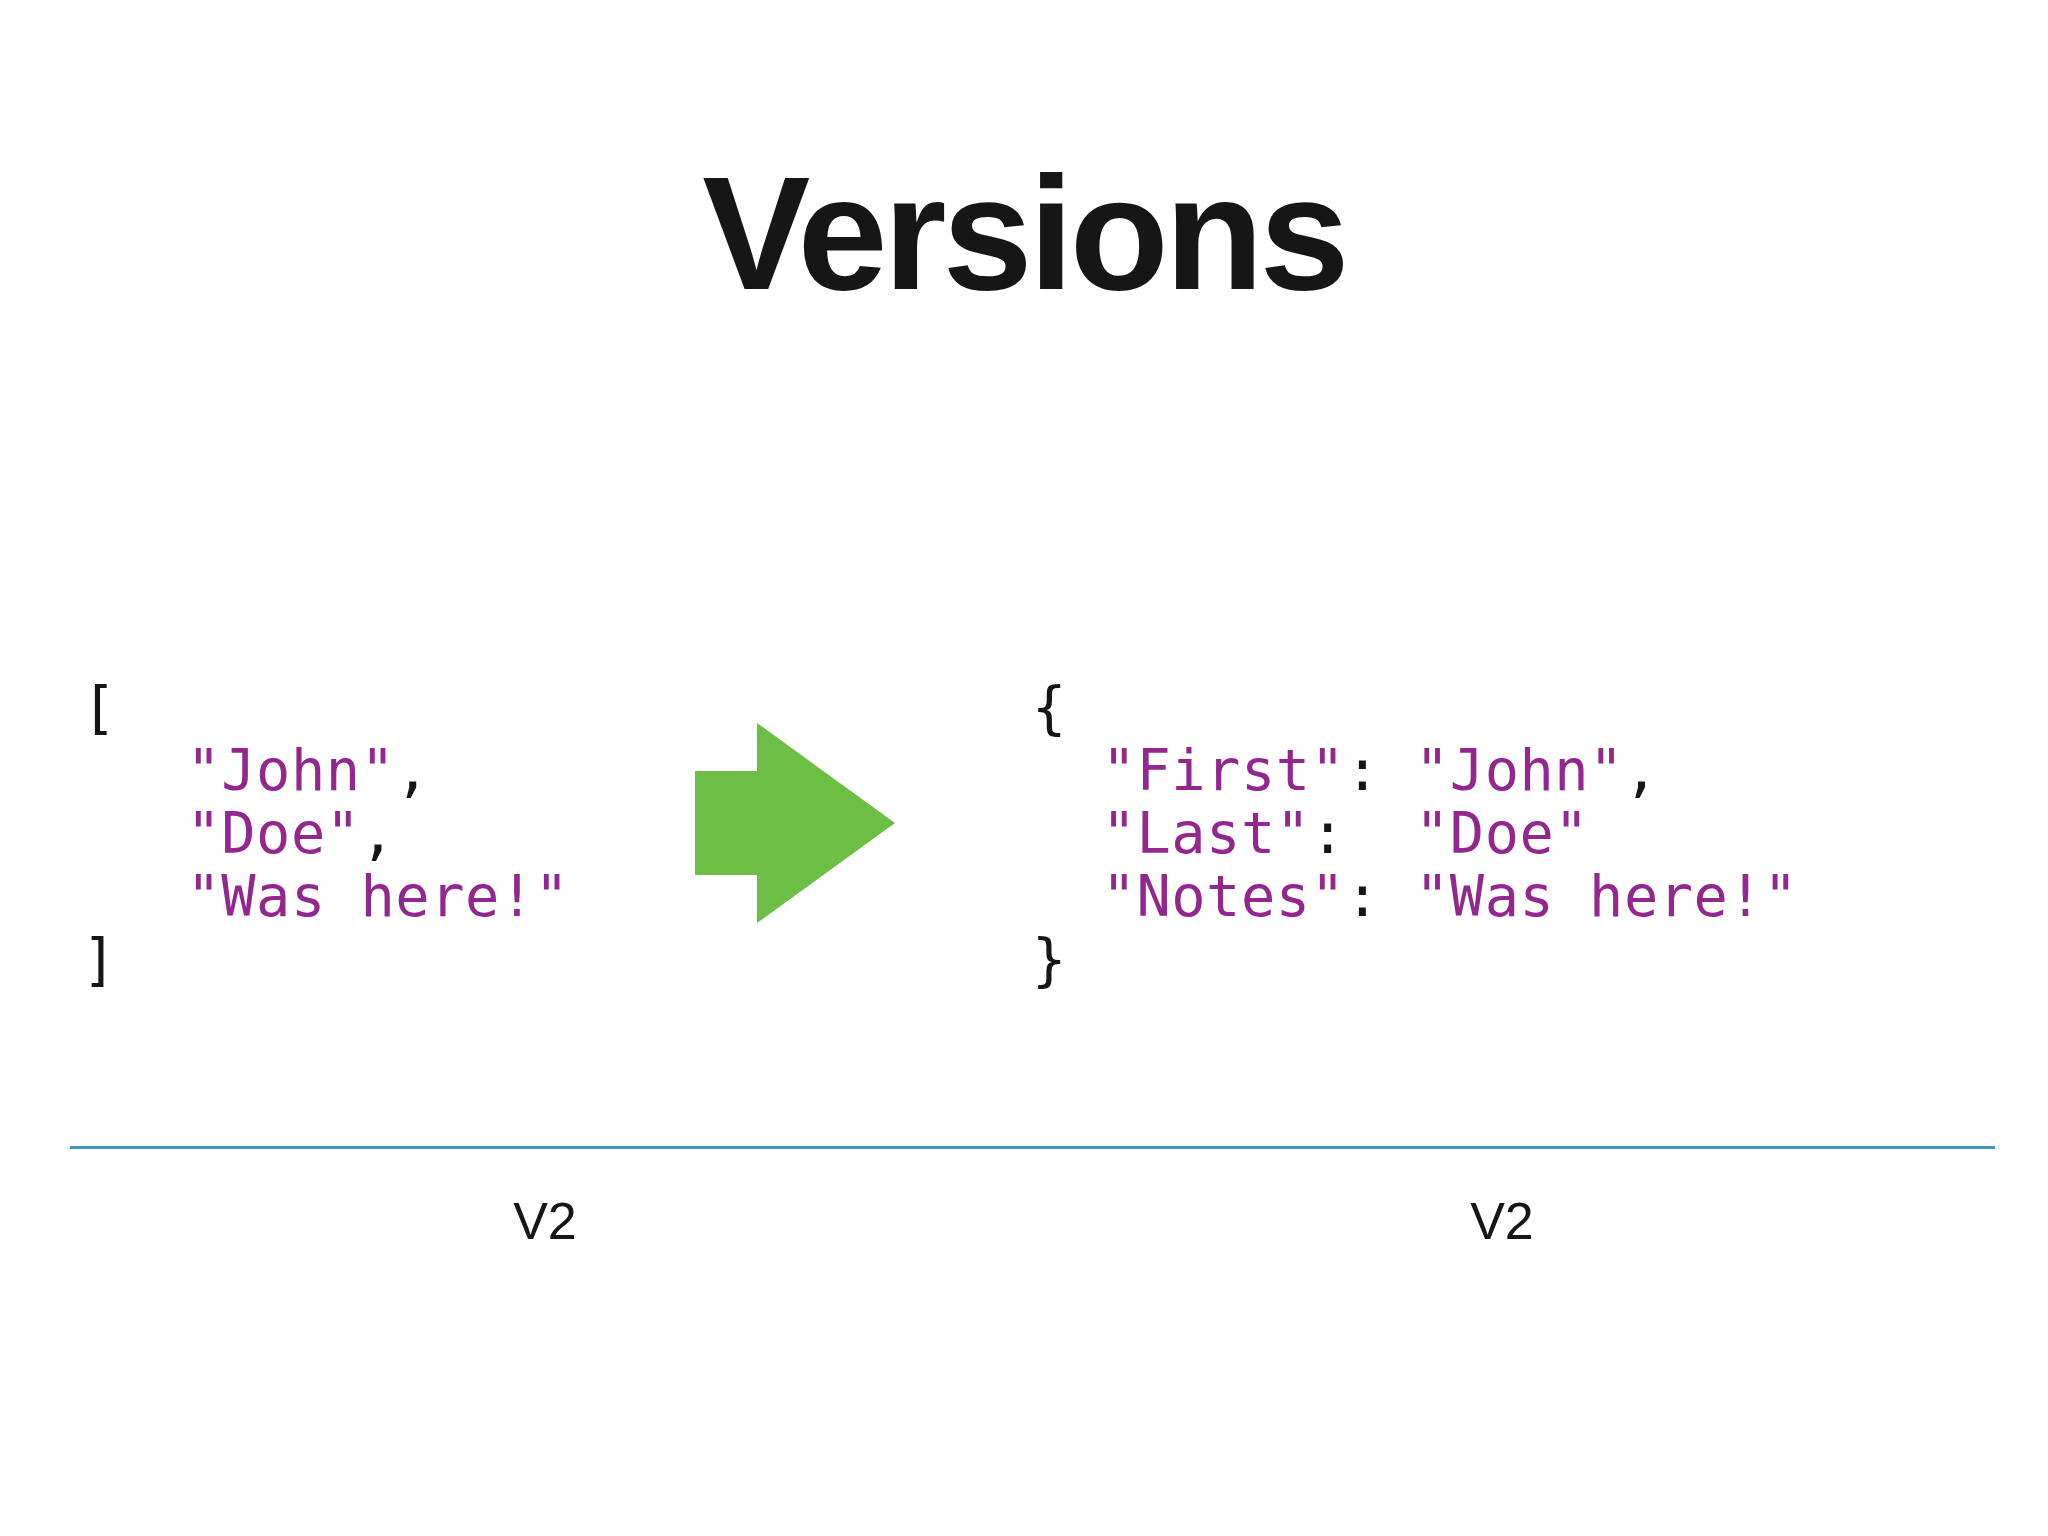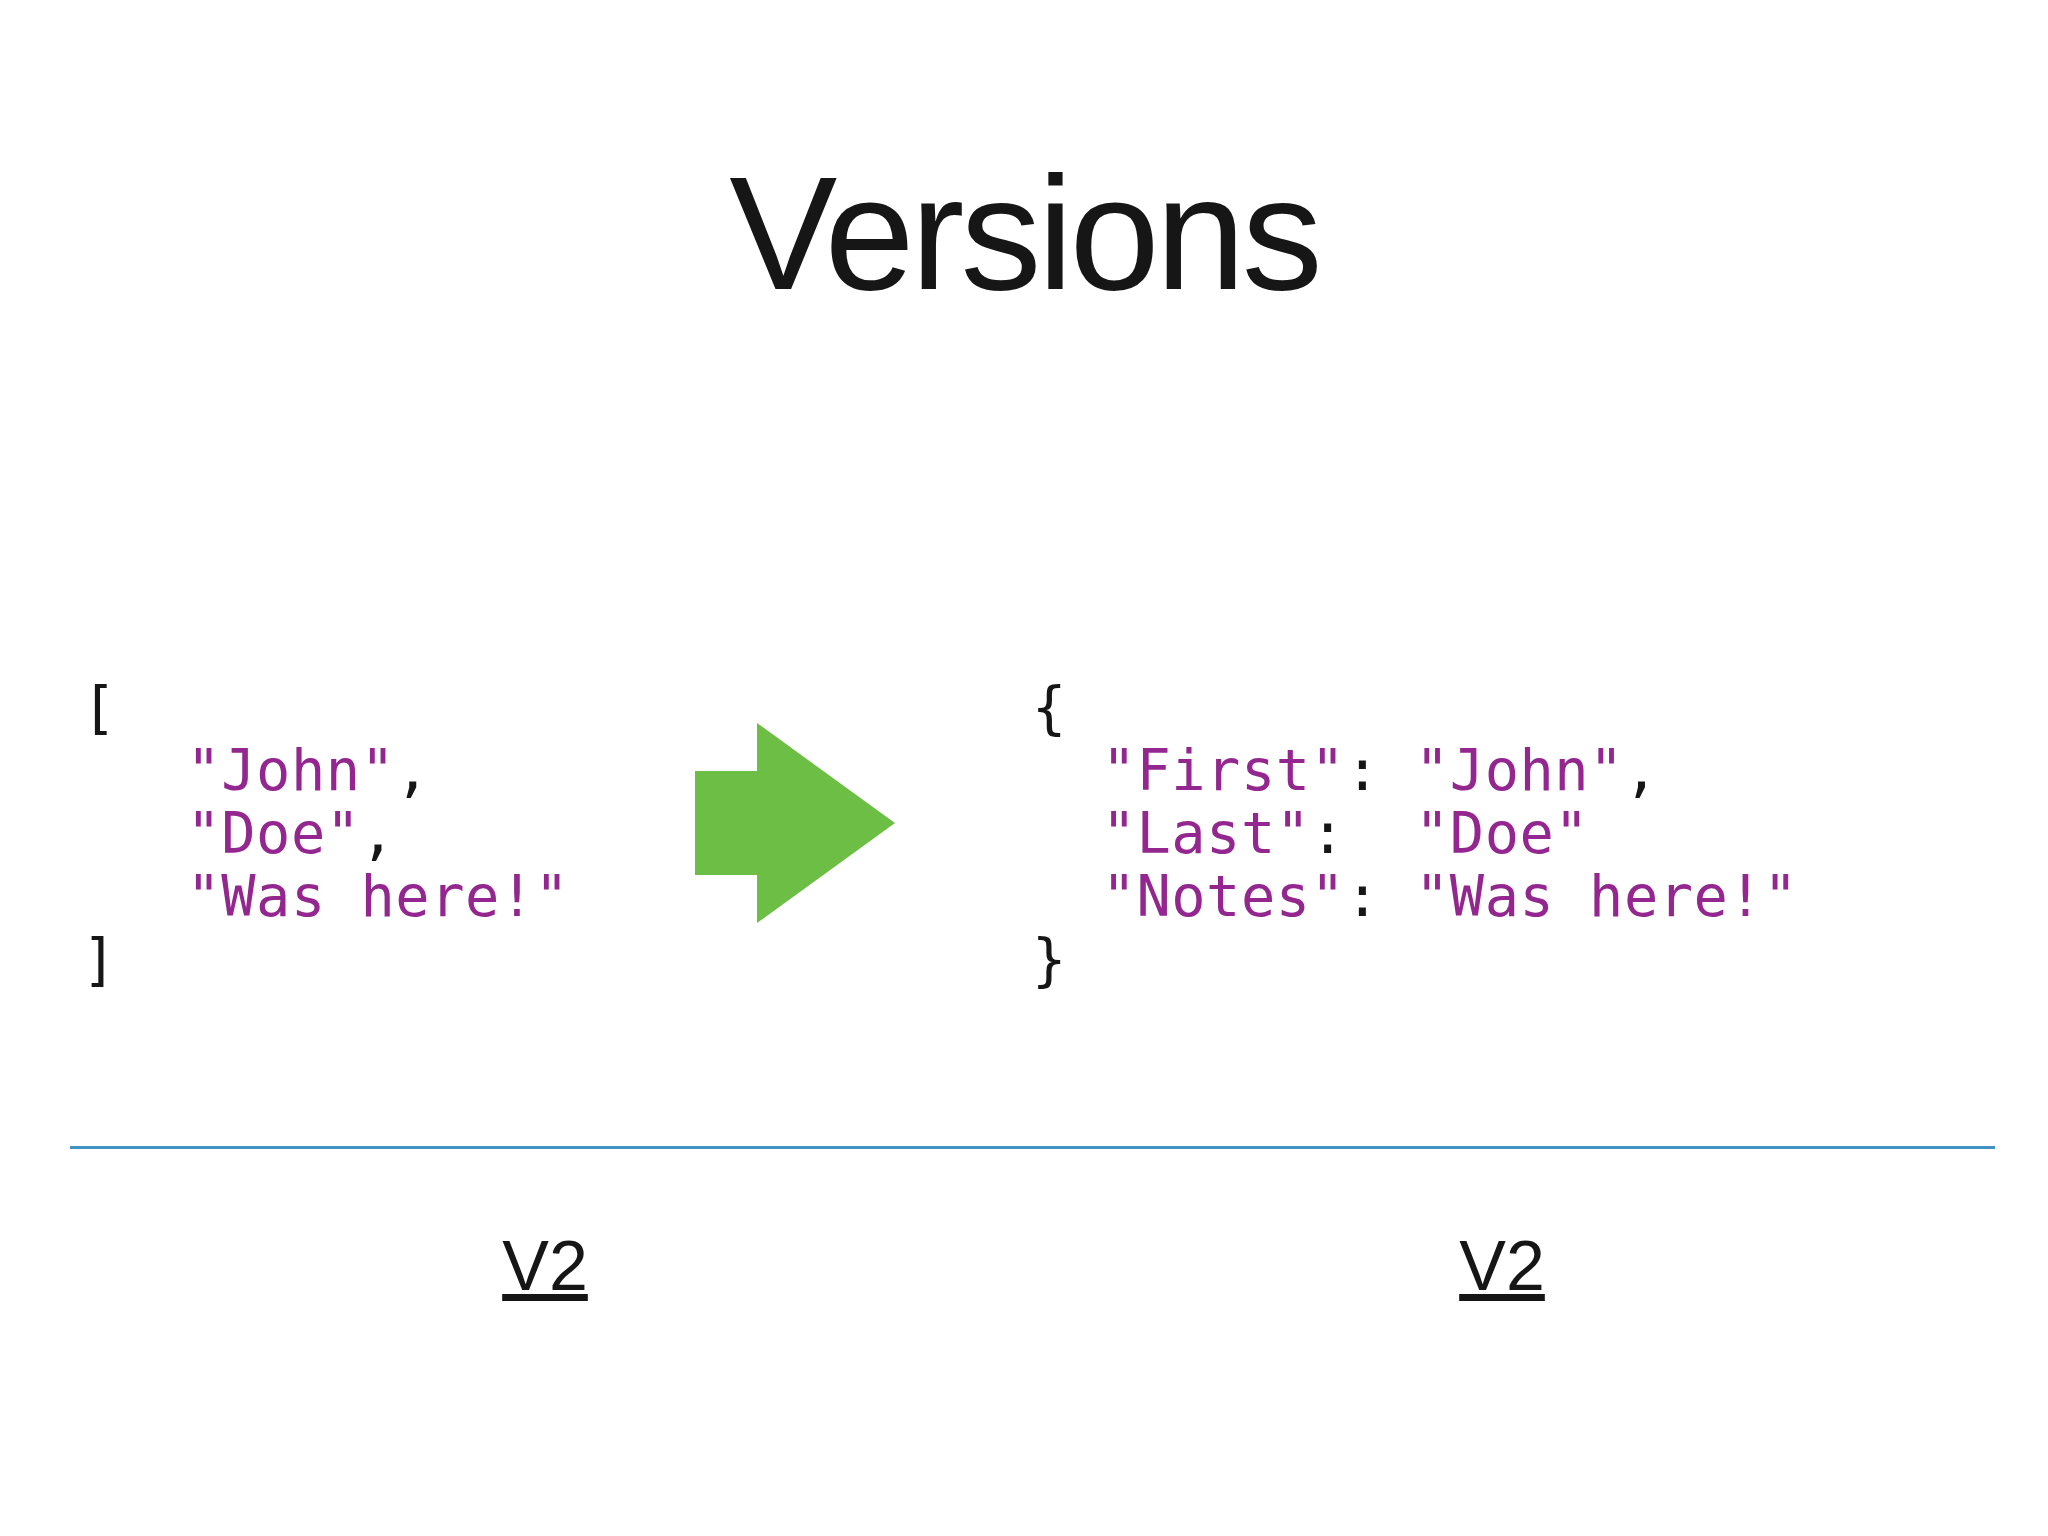--- a/index.html
+++ b/index.html
@@ -12,21 +12,21 @@
   body{
     width:2048px;height:1536px;
     position:relative;overflow:hidden;
     background:#ffffff;
     font-family:"Liberation Sans",sans-serif;
   }
   .title{
     position:absolute;top:152px;left:0;width:100%;
     margin:0;text-align:center;
     font-size:162px;line-height:162px;
-    font-weight:400;letter-spacing:-4px;
+    font-weight:700;letter-spacing:-4px;
     color:var(--black);
   }
   .code{
     position:absolute;top:676px;margin:0;
     font-family:"DejaVu Sans Mono","Liberation Mono",monospace;
     font-size:57px;line-height:63px;letter-spacing:.5px;
     color:var(--black);
   }
   .code-left{left:82px}
   .code-right{left:1032px}
@@ -34,25 +34,24 @@
   .tok-str{color:var(--purple)}
   .tok-plain{color:var(--black)}
   .arrow{position:absolute;left:695px;top:723px;width:200px;height:200px}
   .arrow polygon{fill:var(--green)}
   .divider{
     position:absolute;left:70px;top:1146px;
     width:1925px;height:3px;
     background:var(--blue);
   }
   .vlabel{
-    position:absolute;top:1240px;width:200px;
+    position:absolute;top:1195px;width:200px;
     text-align:center;
-    font-size:70px;line-height:52px;font-weight:300;
+    font-size:52px;line-height:52px;font-weight:300;
     color:var(--black);
-    text-decoration:underline;
   }
   .vlabel-left{left:445px}
   .vlabel-right{left:1402px}
 </style>
 </head>
 <body>
 
 <h1 class="title">Versions</h1>
 
 <pre class="code code-left"><div class="code-line"><span class="tok-plain">[</span></div><div class="code-line"><span class="tok-plain">   </span><span class="tok-str">"John"</span><span class="tok-plain">,</span></div><div class="code-line"><span class="tok-plain">   </span><span class="tok-str">"Doe"</span><span class="tok-plain">,</span></div><div class="code-line"><span class="tok-plain">   </span><span class="tok-str">"Was here!"</span></div><div class="code-line"><span class="tok-plain">]</span></div></pre>

